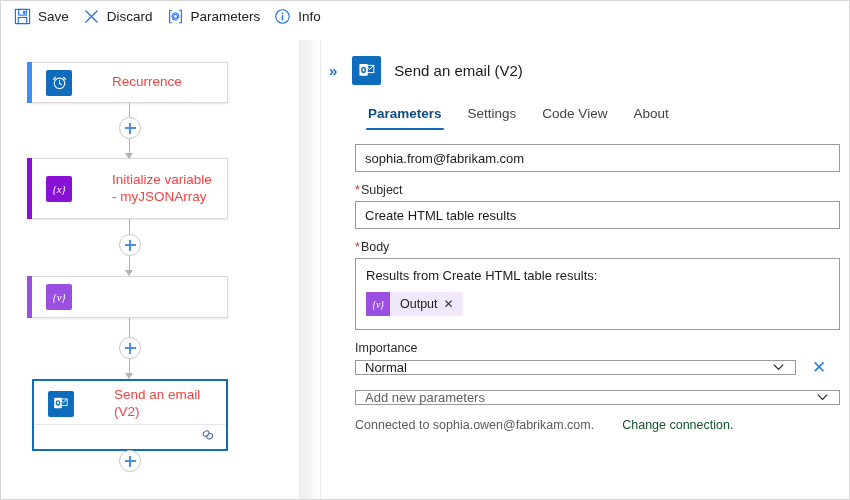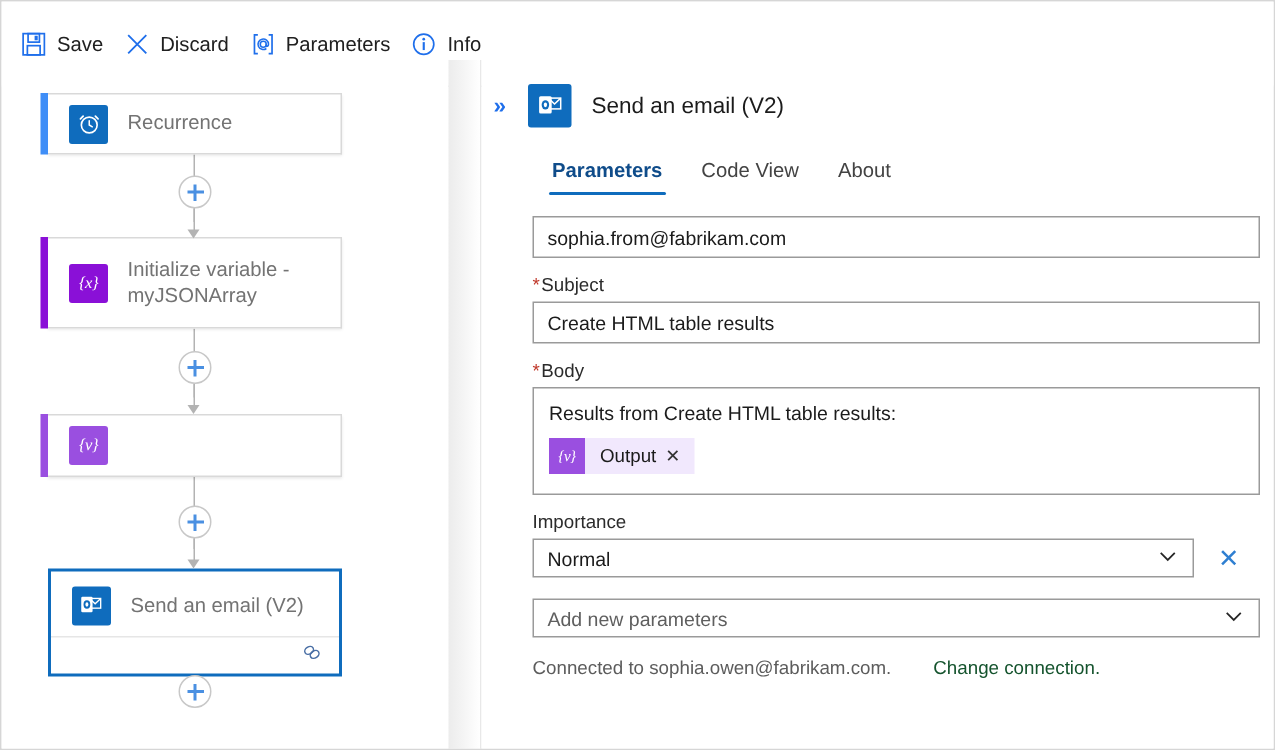--- a/index.html
+++ b/index.html
@@ -19,21 +19,21 @@
     border: 1px solid #d6d6d6;
     overflow: hidden;
   }
 
   
   .toolbar {
     position: absolute; top: 0; left: 0;
     width: 850px; height: 57px;
     background: #ffffff;
     border-bottom: 1px solid #e3e3e3;
-    display: flex; align-items: center;
+    display: flex; 
     padding-left: 10px;
     gap: 0px;
   }
   .tb-item {
     display: flex; align-items: center;
     gap: 7px;
     height: 30px;
     padding: 0 11px 0 3px;
     cursor: pointer;
     color: #202020;
@@ -74,23 +74,24 @@
     width: 5px;
   }
   .node-inner {
     display: flex; align-items: center;
     gap: 13px;
     padding: 0 14px 0 14px;
     width: 100%;
   }
   .node-label {
     font-size: 13.5px;
-    color: #737373;
+    color: #ef4444;
     line-height: 1.25;
     font-weight: 400;
+    margin-left: 27px;
   }
   .node.selected {
     border: 2px solid #0f6cbd;
     border-left: 2px solid #0f6cbd;
     box-shadow: none;
   }
 
   .sq-ico {
     width: 26px; height: 26px;
     flex: 0 0 auto;
@@ -263,21 +264,21 @@
     font-size: 12px;
     color: #333;
     padding-right: 9px;
     cursor: pointer;
     line-height: 1;
   }
 
   .select-row { display: flex; align-items: center; gap: 14px; }
   .tselect {
     width: 441px;
-    height: 26px;
+    height: 15px;
     border: 1px solid #9a9a9a;
     background: #ffffff;
     display: flex; align-items: center;
     justify-content: space-between;
     padding: 0 9px;
     font-size: 13px;
     color: #1b1b1b;
     cursor: pointer;
   }
   .tselect.wide { width: 485px; }
@@ -442,20 +443,21 @@
           <rect x="2.4" y="3.1" width="8.4" height="11.6" rx="1" fill="#ffffff"></rect>
           <ellipse cx="6.6" cy="8.9" rx="2.5" ry="3.1" fill="#0f6cbd"></ellipse>
           <ellipse cx="6.6" cy="8.9" rx="1.1" ry="1.6" fill="#ffffff"></ellipse>
         </svg>
       </span>
       <span class="pane-title">Send an email (V2)</span>
     </div>
 
     <div class="tabs">
       <div class="tab active">Parameters</div>
+      <div class="tab">Settings</div>
       <div class="tab">Code View</div>
       <div class="tab">About</div>
     </div>
 
     <div class="form">
 
       <div class="field">
         <div class="tinput">sophia.from@fabrikam.com</div>
       </div>
 

